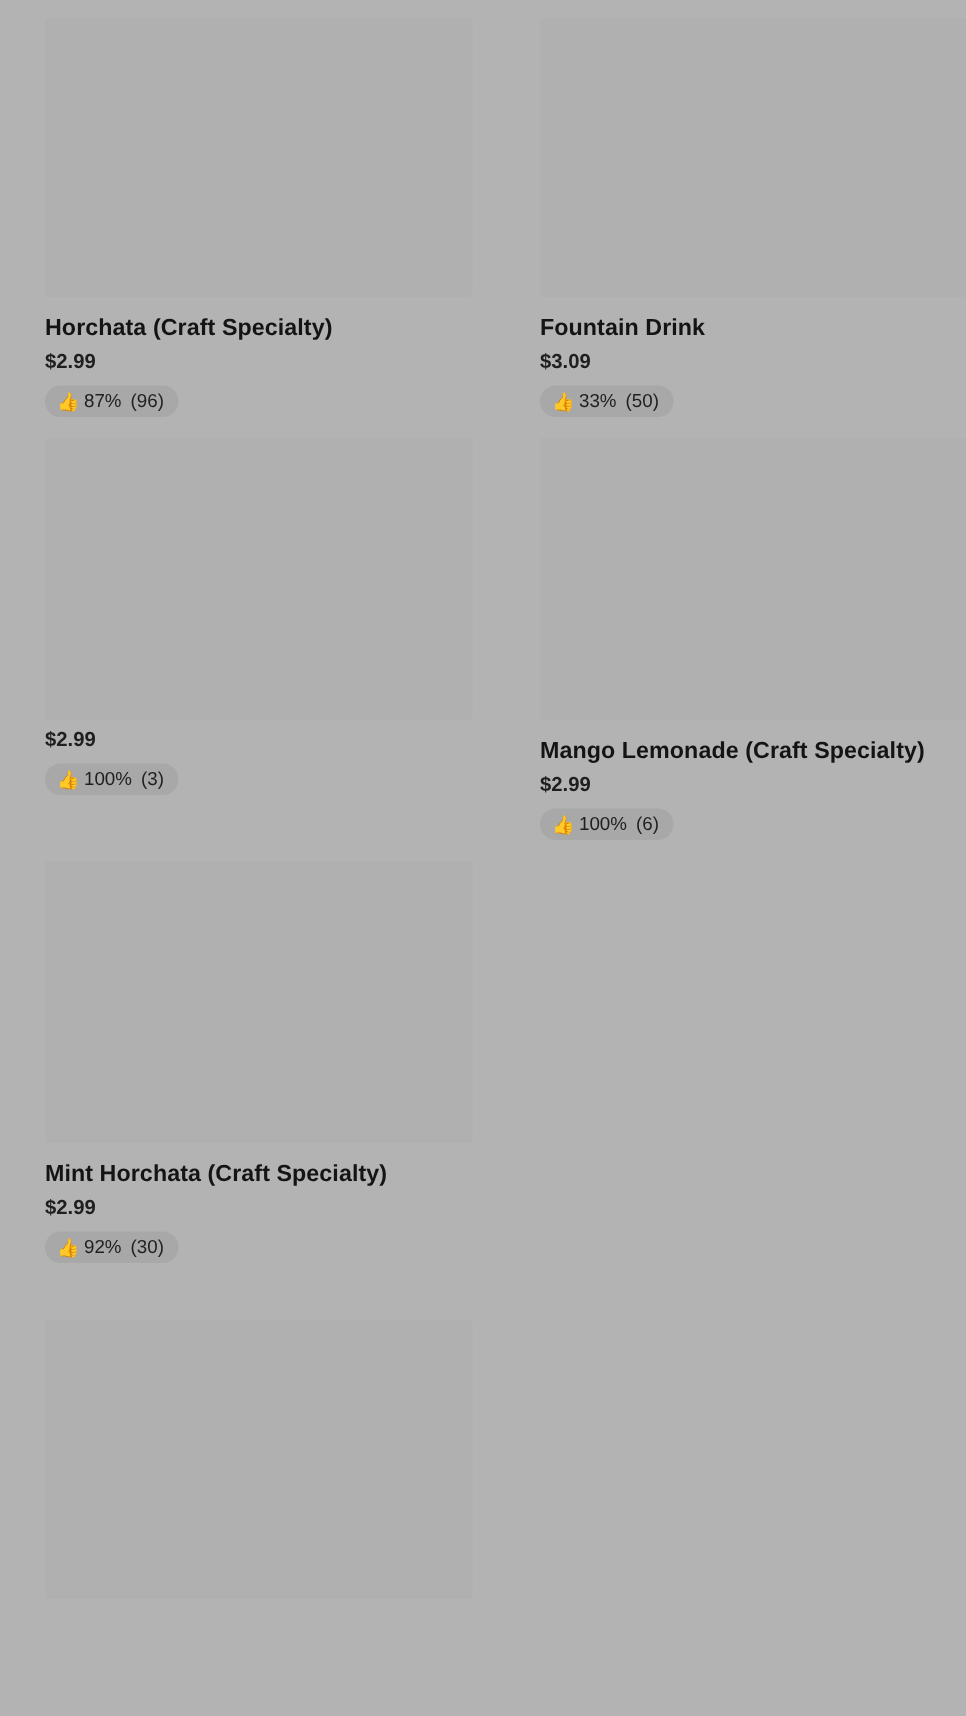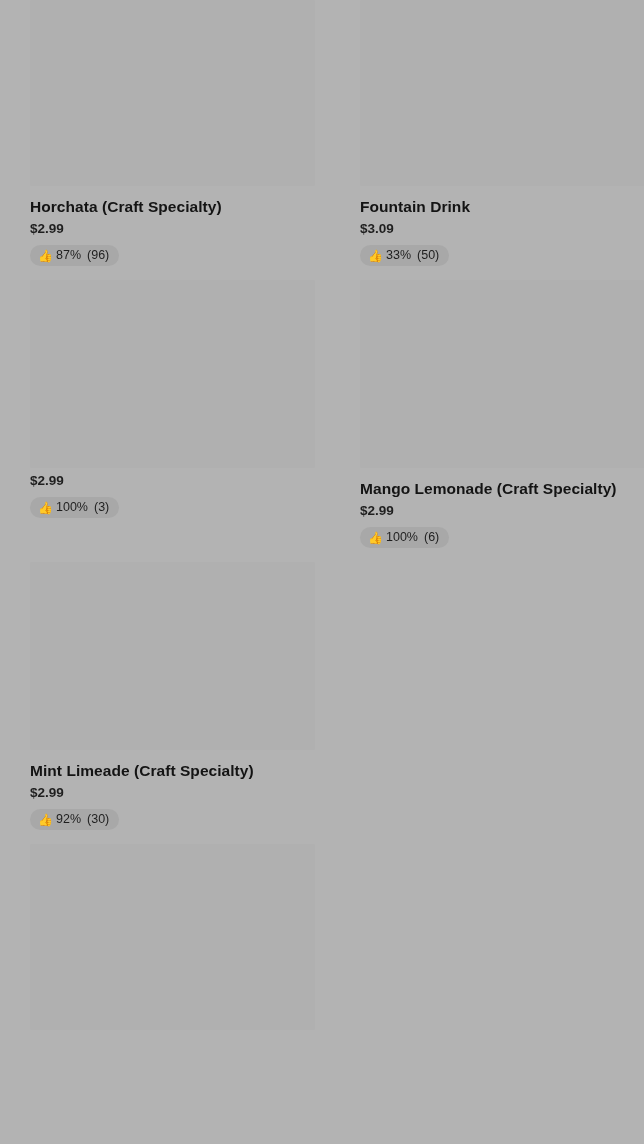--- a/index.html
+++ b/index.html
@@ -17,21 +17,21 @@
   }
   .menu-page {
     width: 644px;
     padding: 0;
     box-sizing: border-box;
   }
   .grid {
     display: grid;
     grid-template-columns: 307px 307px;
     column-gap: 23px;
-    padding: 0 30px;
+    padding: 12px 30px;
     box-sizing: border-box;
     align-items: start;
   }
   .item-card {
     margin-bottom: 14px;
     display: block;
   }
   .item-photo {
     width: 285px;
     height: 186px;
@@ -132,21 +132,21 @@
       <div class="item-price">$2.99</div>
       <div class="rating-pill">
         <span class="thumb-icon">👍</span>
         <span>100%</span>
         <span>(6)</span>
       </div>
     </div>
 
     <div class="item-card">
       <div class="item-photo tall"></div>
-      <div class="item-title">Mint Limeade (Craft Specialty)</div>
+      <div class="item-title">Mint Horchata (Craft Specialty)</div>
       <div class="item-price">$2.99</div>
       <div class="rating-pill">
         <span class="thumb-icon">👍</span>
         <span>92%</span>
         <span>(30)</span>
       </div>
     </div>
 
     <div></div>
   </div>

